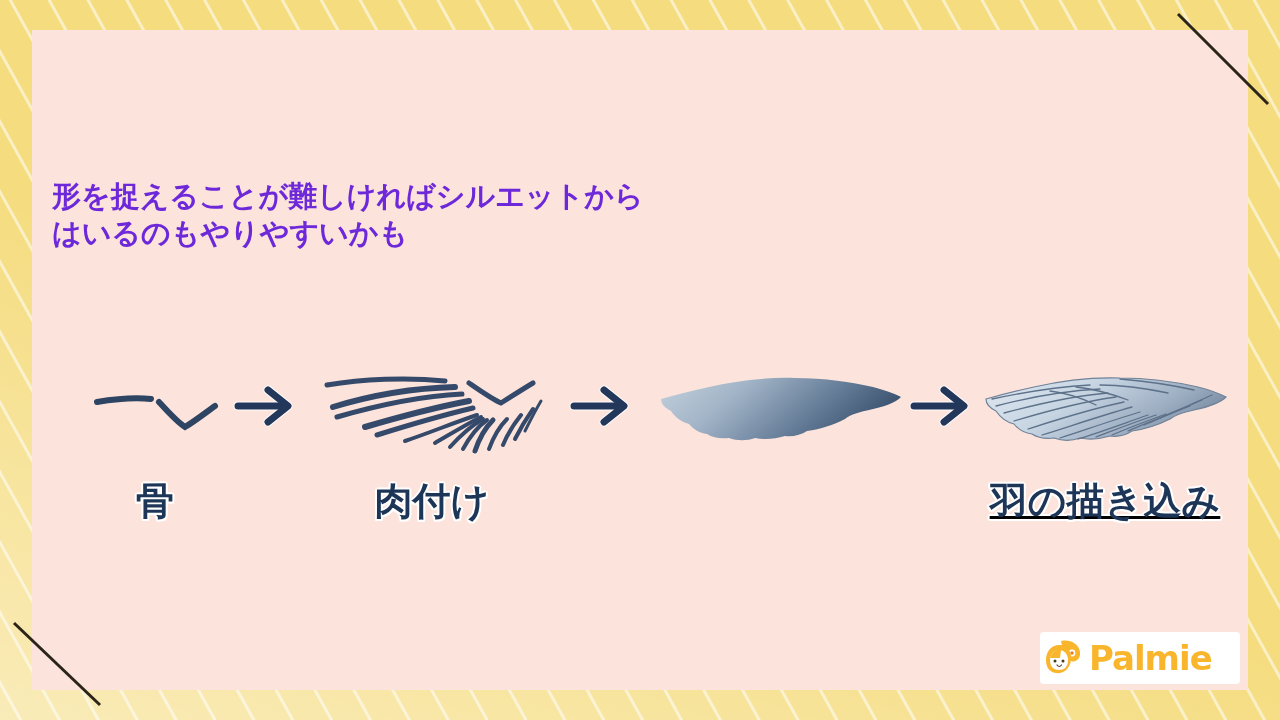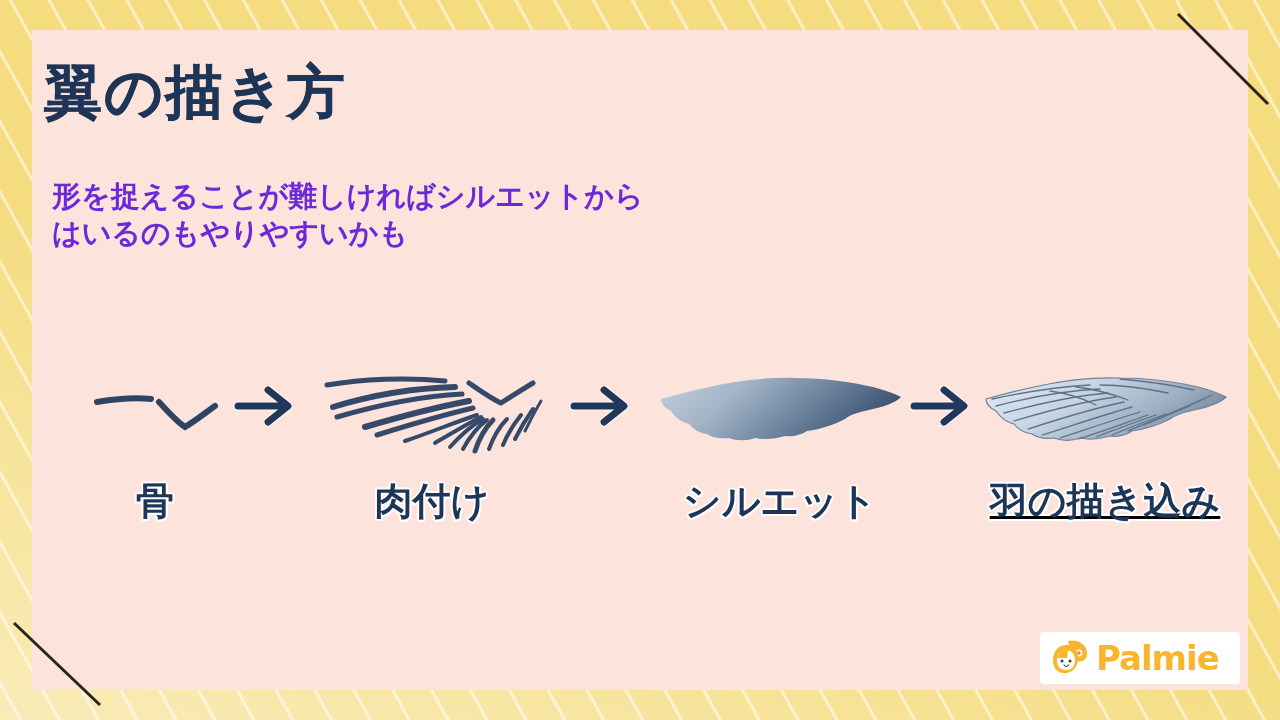--- a/index.html
+++ b/index.html
@@ -73,21 +73,21 @@
   .arrow { position:absolute; top:18px; width:70px; height:56px; }
   #arrow-0 { left:192px; }
   #arrow-1 { left:528px; }
   #arrow-2 { left:868px; }
 
   
   #logo {
     position:absolute; left:1040px; top:632px;
     width:200px; height:52px;
     background:#ffffff; border-radius:4px;
-    display:flex; align-items:center; padding-left:8px; gap:6px;
+    display:flex; align-items:center; padding-left:1px; gap:6px;
   }
   #logo-word {
     font-size:34px; font-weight:bold; color:#f9b52b;
     letter-spacing:-1px; line-height:1;
     font-family:"DejaVu Sans", sans-serif;
   }
 </style>
 </head>
 <body>
 
@@ -98,21 +98,20 @@
 
   <div id="panel"></div>
 
   <svg class="corner-slash" id="corner-tr" viewBox="0 0 110 110">
     <line x1="8" y1="14" x2="98" y2="104" stroke="#2b2419" stroke-width="3"></line>
   </svg>
   <svg class="corner-slash" id="corner-bl" viewBox="0 0 120 115">
     <line x1="14" y1="18" x2="100" y2="100" stroke="#2b2419" stroke-width="3"></line>
   </svg>
 
-  <div id="title">翼の描き方</div>
   <div id="subtitle">形を捉えることが難しければシルエットから
 はいるのもやりやすいかも</div>
 
   <div id="stages">
 
     <div class="stage" id="stage-0">
       <div class="art">
         <svg width="140" height="70" viewBox="0 0 140 70">
           <g stroke="#2e4463" stroke-linecap="round" fill="none">
             <path d="M12 22 C30 19, 48 17, 66 19" stroke-width="6"></path>
@@ -162,21 +161,20 @@
           <path fill="url(#silGrad)" d="
             M6 34 C20 30, 36 26, 54 22 C80 16, 110 12, 140 13
             C170 13, 196 17, 218 22 C230 25, 240 29, 246 32
             C240 38, 228 42, 214 45 C205 47, 196 49, 190 54
             C178 60, 166 64, 152 66 C146 70, 138 72, 130 71
             C120 74, 110 75, 100 73 C92 76, 82 76, 74 73
             C66 74, 58 73, 52 69 C44 68, 38 64, 34 59
             C26 57, 20 52, 16 46 C10 43, 6 39, 6 34 Z"></path>
         </svg>
       </div>
-      <div class="cap">シルエット</div>
     </div>
 
     <div class="stage" id="stage-3">
       <div class="art">
         <svg width="250" height="100" viewBox="0 0 250 100">
           <defs>
             <linearGradient id="wingGrad" x1="0" y1="0" x2="1" y2="0.4">
               <stop offset="0%" stop-color="#dfe8f1"></stop>
               <stop offset="45%" stop-color="#c6d4e2"></stop>
               <stop offset="80%" stop-color="#9cadc1"></stop>

